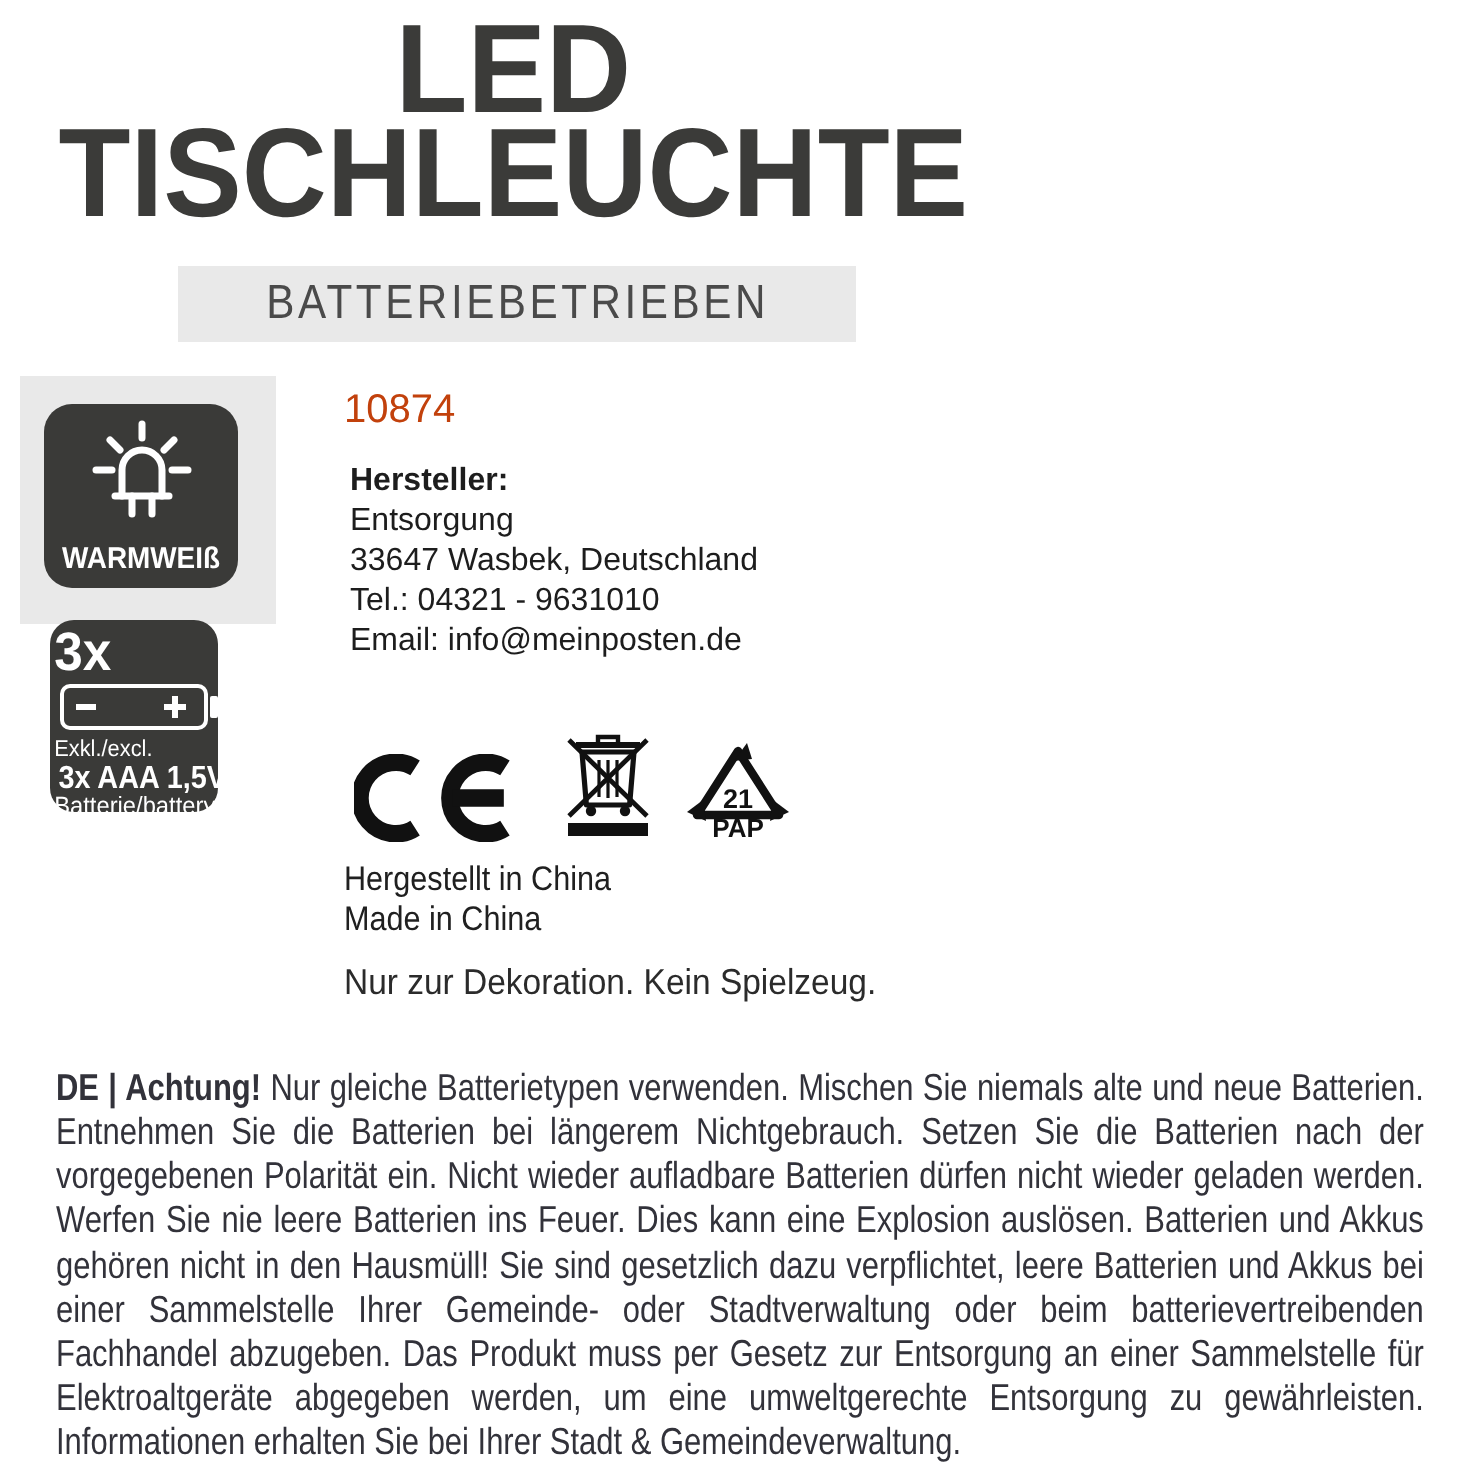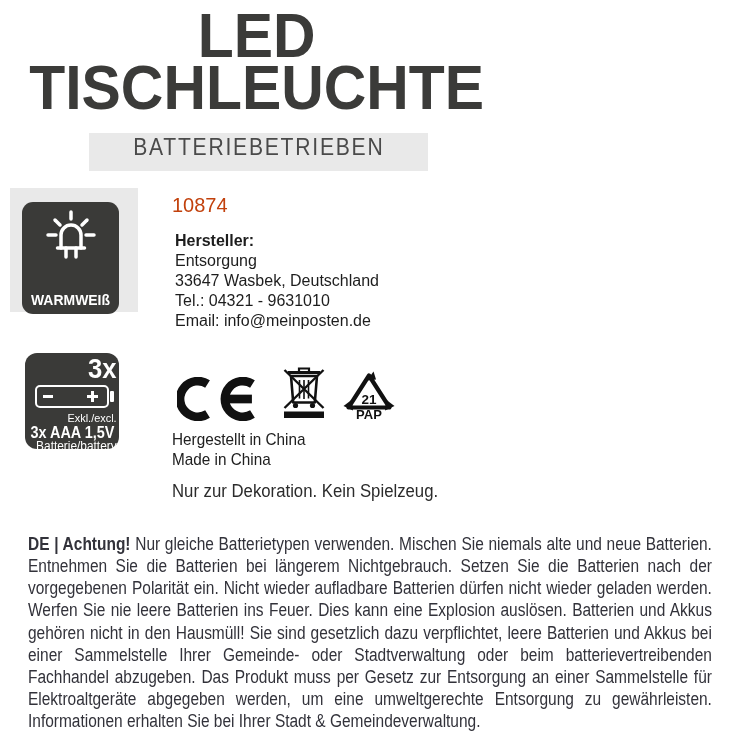--- a/index.html
+++ b/index.html
@@ -12,37 +12,37 @@
   .title {
     position:absolute; left:0; top:9px; width:549px;
     transform:scaleX(0.935); transform-origin:0 0;
     text-align:center; font-weight:bold; font-size:63px; line-height:52px;
     color:#3b3b39; letter-spacing:0;
   }
 
   
   .banner {
     position:absolute; left:89px; top:133px; width:339px; height:38px;
-    background:#e9e9e9; display:flex; align-items:flex-start; justify-content:center;
+    background:#e9e9e9; display:flex; align-items:center; justify-content:center;
   }
   .banner span {
     font-size:24px; letter-spacing:2px; color:#4a4a4a;
     transform:scaleX(0.88); white-space:nowrap;
   }
 
   
   .graybox { position:absolute; left:10px; top:188px; width:128px; height:124px; background:#e9e9e9; }
   .badge { position:absolute; background:#3a3a38; border-radius:14px; color:#ffffff; }
-  .badge.warm { left:22px; top:202px; width:97px; height:112px;border-radius:11px; }
+  .badge.warm { left:22px; top:202px; width:97px; height:92px; }
   .warm svg { position:absolute; left:50%; top:6px; transform:translateX(-50%); }
   .warm-label {
     position:absolute; bottom:6px; left:0; width:100%; text-align:center;
     font-weight:bold; font-size:15px; transform:scaleX(0.93); white-space:nowrap;
   }
-  .badge.batt { left:25px; top:310px; width:94px; height:96px; border-radius:12px; text-align:right;margin-top:43px; }
+  .badge.batt { left:25px; top:310px; width:84px; height:96px; border-radius:12px; text-align:left; }
   .batt-count { font-weight:bold; font-size:27px; line-height:26px; margin-top:3px; transform:scaleX(0.95); }
   .batt-icon { position:relative; width:70px; height:19px; border:2.5px solid #ffffff; border-radius:5px; margin:3px auto 0; }
   .batt-minus { position:absolute; left:6px; top:8px; width:10px; height:3px; background:#ffffff; }
   .batt-plus  { position:absolute; right:9px; top:8px; width:11px; height:3px; background:#ffffff; }
   .batt-plus::after { content:""; position:absolute; left:4px; top:-4px; width:3px; height:11px; background:#ffffff; }
   .batt-nub { position:absolute; right:-6.5px; top:4px; width:4px; height:11px; background:#ffffff; border-radius:1px; }
   .batt-excl  { font-size:11.5px; line-height:12px; margin-top:4px; transform:scaleX(0.95); }
   .batt-spec  { font-size:16px; line-height:15px; font-weight:bold; margin-top:1px; transform:scaleX(0.9); white-space:nowrap; }
   .batt-type  { font-size:12.5px; line-height:13px; transform:scaleX(0.95); white-space:nowrap; }
 

